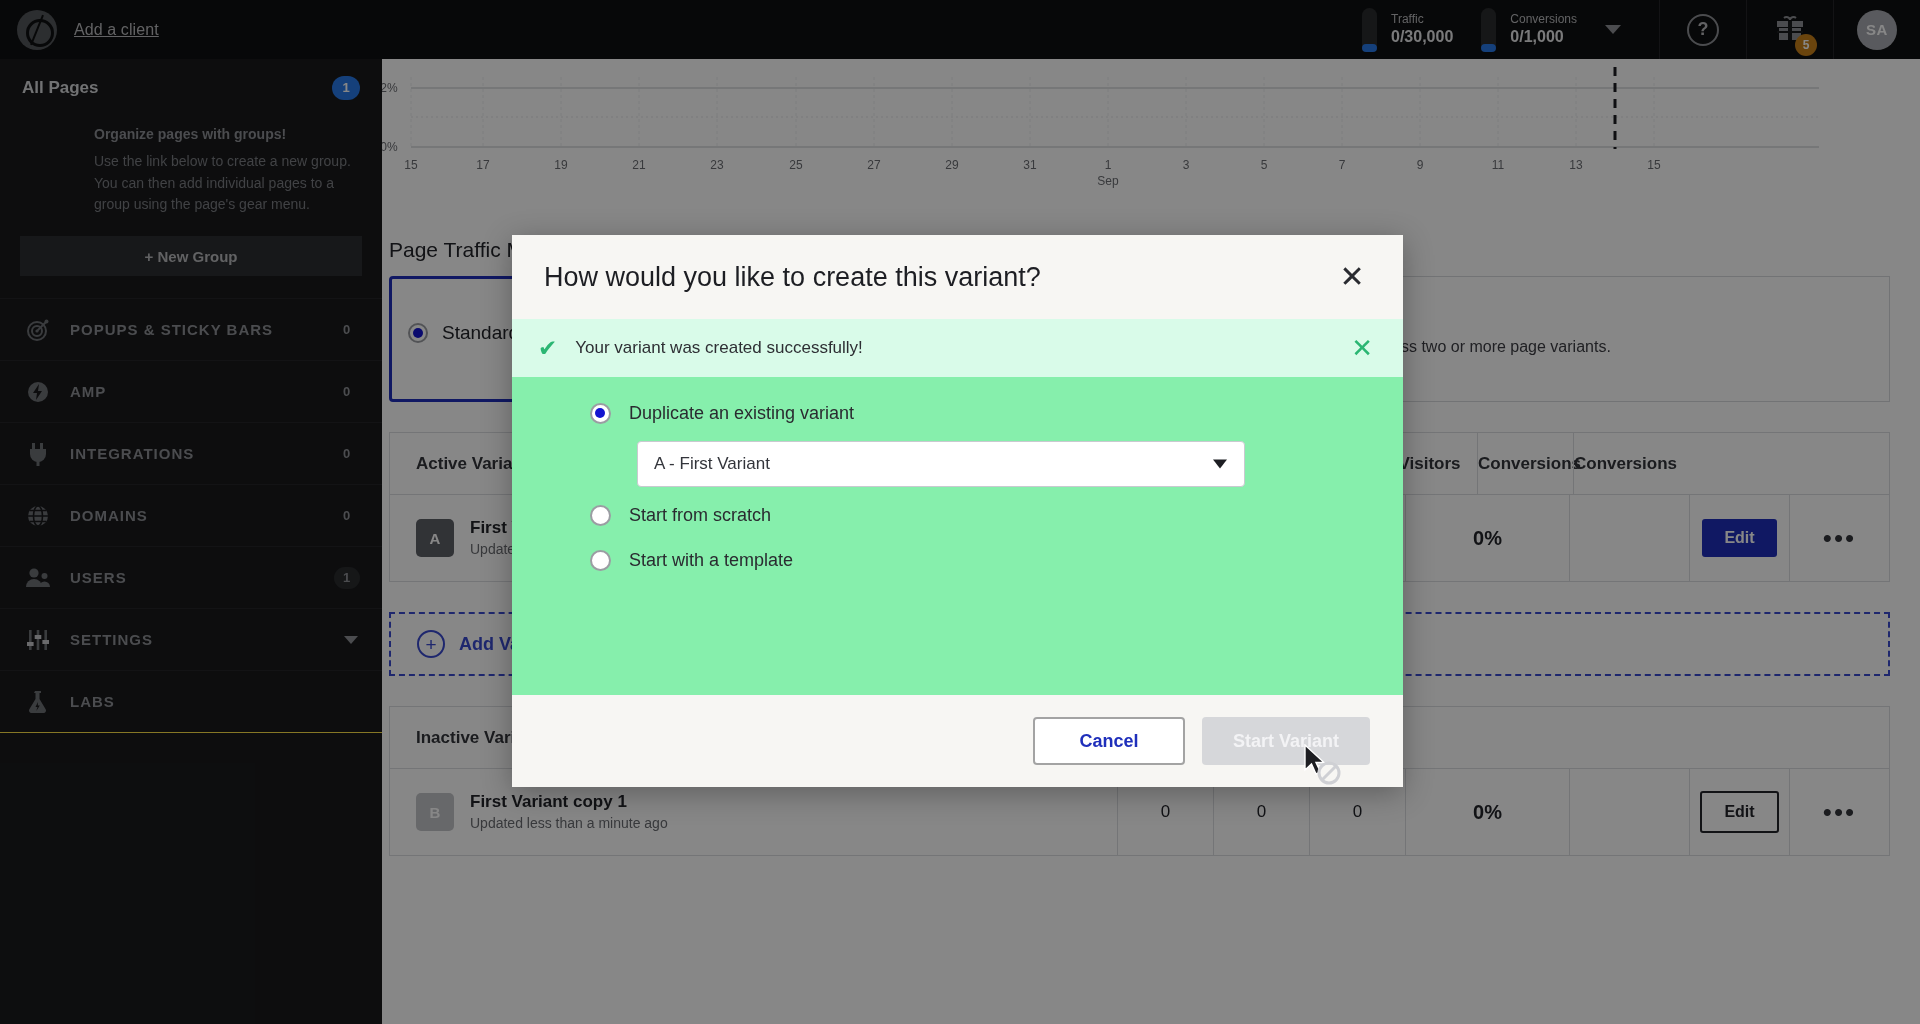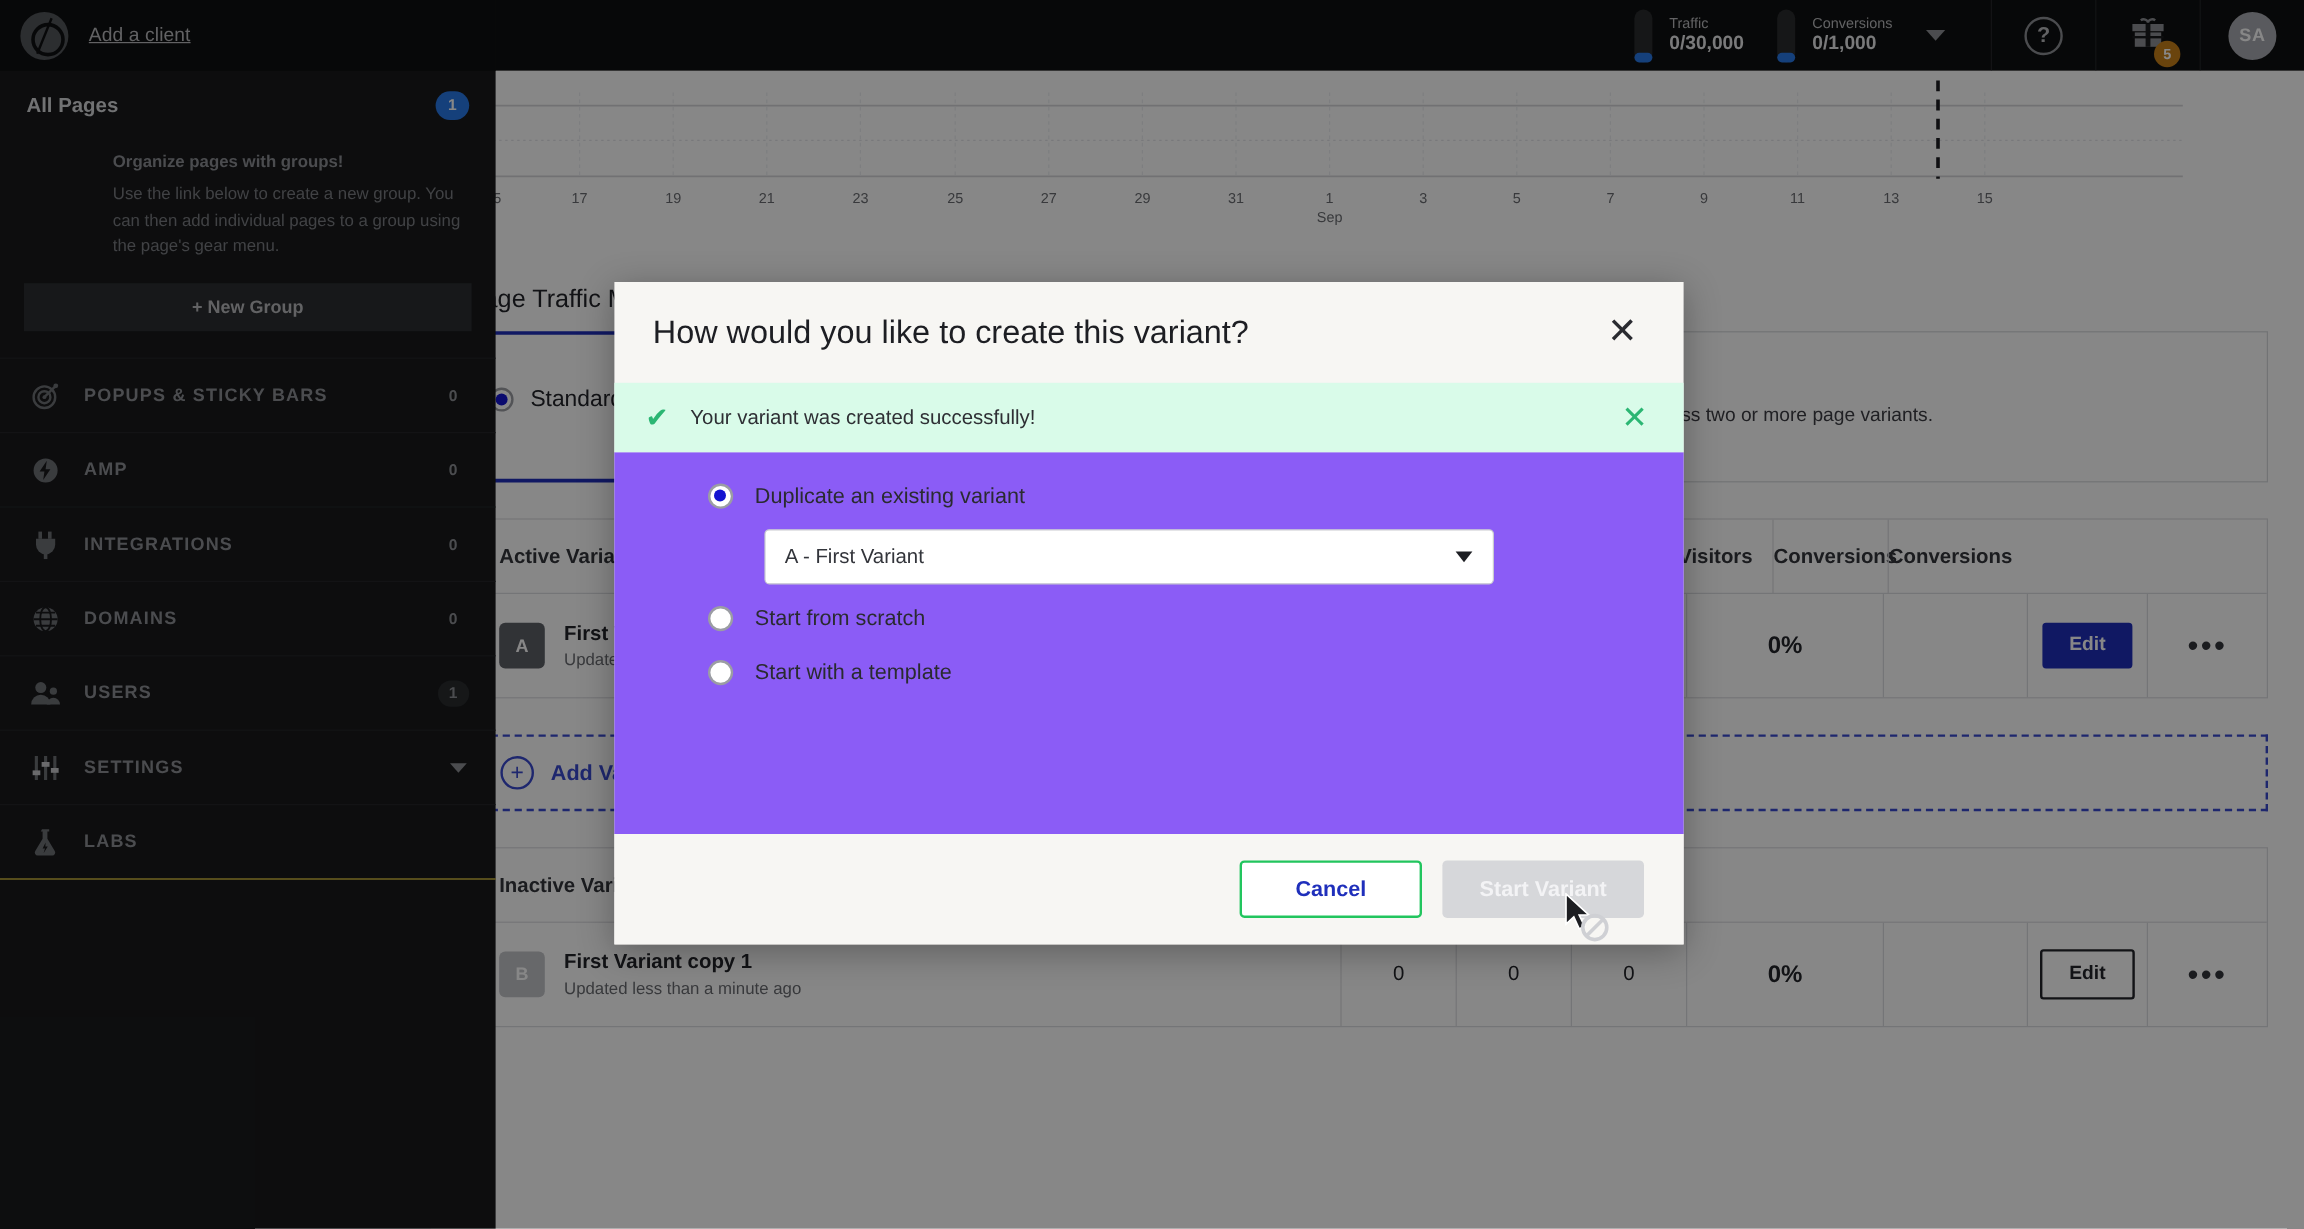--- a/index.html
+++ b/index.html
@@ -5,21 +5,21 @@
   * { box-sizing: border-box; margin:0; padding:0; }
   html,body { width:1920px; height:1024px; overflow:hidden; }
   body {
     font-family: "Liberation Sans", sans-serif;
     background:#ffffff;
     position:relative;
   }
 
   
   #sidebar{
-    position:absolute; left:0; top:0; width:413px; height:1024px;
+    position:absolute; left:0; top:0; width:382px; height:1024px;
     background:#191a1c; color:#9a9ba0; z-index:5;
   }
   .sb-top{
     height:59px; background:#0f1011; display:flex; align-items:center;
   }
   .logo-wrap{ width:74px; display:flex; justify-content:center; align-items:center;}
   .logo{
     width:40px;height:40px;border-radius:50%;
     background:#54575c; position:relative;
   }
@@ -202,42 +202,42 @@
     width:34px;height:34px;display:flex;align-items:center;justify-content:center;
     font-size:30px;color:#2a2b30;cursor:pointer;line-height:1;font-weight:300;
   }
   .m-alert{
     height:58px; background:#d9fbe9; display:flex;align-items:center;
     padding:0 30px 0 26px;
   }
   .chk{ color:#2bb673; font-size:23px; margin-right:18px; line-height:1;}
   .m-alert .atxt{ flex:1; font-size:17px; color:#2e2f34; }
   .a-close{ color:#2bb673; font-size:26px; cursor:pointer; line-height:1; font-weight:400;}
-  .m-body{ flex:1; background:#8b5cf6; padding:26px 0 0 78px; }
+  .m-body{ flex:1; background:#86efac; padding:26px 0 0 78px; }
   .opt{ display:flex; align-items:center; gap:18px; margin-bottom:8px; }
   .opt .radio{ width:21px;height:21px; }
   .opt .olbl{ font-size:18px;color:#2a2b30;}
   .selwrap{ margin:17px 0 18px 47px; width:608px; position:relative; }
   .sel{
     width:100%;height:46px;border:1px solid #c9cad0;border-radius:4px;
     background:#fff; font-size:17px;color:#33353b; padding:0 16px;
     display:flex;align-items:center; cursor:pointer;
   }
   .sel-caret{
     position:absolute;right:18px;top:50%;transform:translateY(-50%);
     width:0;height:0;border-left:7px solid transparent;border-right:7px solid transparent;
     border-top:9px solid #1d1e23;
   }
   .opt.sp{ margin-top:24px; }
   .m-foot{
     height:92px;background:#f7f6f3;display:flex;align-items:center;
     justify-content:flex-end;gap:17px;padding-right:33px;
   }
   .btn-cancel{
-    width:152px;height:48px;background:#fff;border:2px solid #22c55e;
+    width:152px;height:48px;background:#fff;border:2px solid #a3a3a3;
     color:#1f2fbb;font-size:18px;font-weight:bold;border-radius:4px;cursor:pointer;
     font-family:"Liberation Sans",sans-serif;
   }
   .btn-create{
     width:168px;height:48px;background:#d6d7da;border:none;color:#f3f3f5;
     font-size:18px;font-weight:bold;border-radius:4px;cursor:not-allowed;
     font-family:"Liberation Sans",sans-serif;
   }
   #cursor{ position:absolute; left:1303px; top:744px; z-index:60; pointer-events:none; }
 </style>

